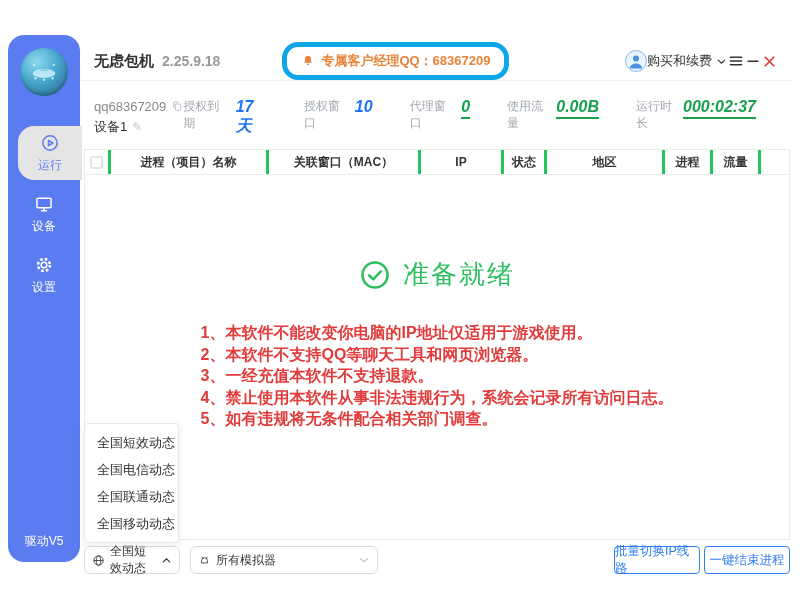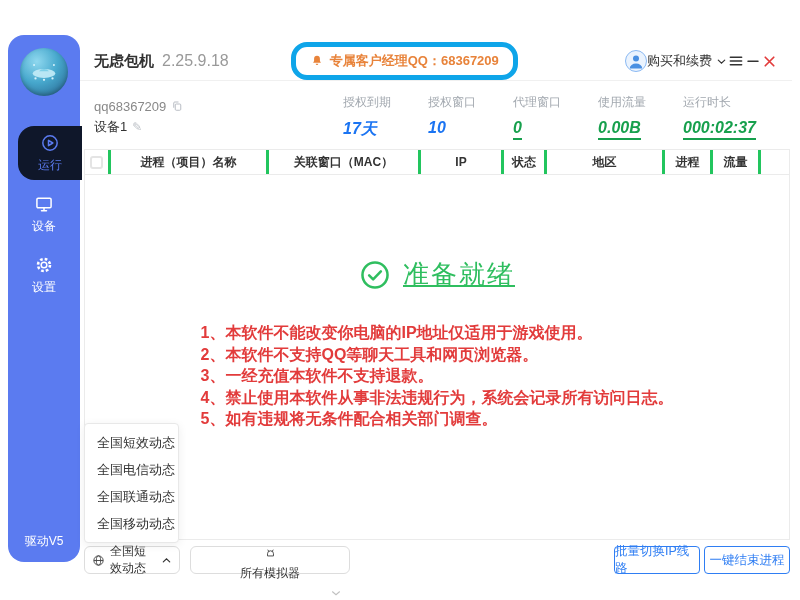--- a/index.html
+++ b/index.html
@@ -25,38 +25,38 @@
     display:flex; align-items:center; justify-content:center;
     box-shadow: inset 0 -2px 4px rgba(0,0,0,.25);
   }
   .nav { margin-top:30px; display:flex; flex-direction:column; }
   .nav-item {
     height:54px; margin-bottom:7px;
     display:flex; flex-direction:column; align-items:center; justify-content:center; gap:4px;
     color:#fff; font-size:12px; cursor:pointer;
   }
   .nav-item.active {
-    background:#0f172a; color:#5b7bf0;
+    background:#e5e5e5; color:#5b7bf0;
     border-radius:16px 0 0 16px;
     margin-left:10px; margin-right:-2px;
   }
   .drv {
     position:absolute; bottom:12px; width:100%;
     text-align:center; color:#fff; font-size:12px;
   }
 
   
   .main { position:absolute; left:80px; top:42px; width:712px; height:532px; }
 
   .topbar {
     height:39px; display:flex; align-items:center;
     padding:0 14px; border-bottom:1px solid #f0f0f0;
   }
   .app-title { font-size:15px; font-weight:bold; color:#333; }
-  .app-version { font-size:16px; color:#999; margin-left:8px; }
+  .app-version { font-size:14px; color:#999; margin-left:8px;font-weight:bold; }
   .qq-box {
     margin-left:62px; display:flex; align-items:center; gap:6px;
     border:5px solid #0ea5e9; border-radius:16px; padding:5px 14px;
     color:#e8833a; font-size:13px; font-weight:bold;
   }
   .top-right { margin-left:auto; display:flex; align-items:center; }
   .avatar {
     width:22px; height:22px; border-radius:50%;
     background:#eaf3fe; border:1px solid #8ab9f3; overflow:hidden;
   }
@@ -64,21 +64,21 @@
   .winbtn { cursor:pointer; display:flex; align-items:center; }
 
   
   .statbar { display:flex; align-items:center; padding:10px 14px 4px; height:66px; }
   .acct { display:flex; flex-direction:column; gap:4px; }
   .acct-row { display:flex; align-items:center; gap:5px; font-size:13px; }
   .acct-id { color:#888; }
   .acct-dev { color:#333; }
   .pencil { color:#bcc0c6; font-size:12px; }
   .stats { display:flex; gap:37px; margin-left:auto; padding-right:22px; }
-  .stat { display:flex; flex-direction:column; gap:8px; }
+  .stat { display:flex; flex-direction:row; gap:8px; }
   .stat-label { font-size:12px; color:#a2a8af; }
   .stat-value { font-size:16px; font-weight:bold;font-style:italic; }
   .v-blue  { color:#1b74f2; }
   .v-green { color:#17a04d; border-bottom:2px solid #17a04d; align-self:flex-start; padding-bottom:1px; cursor:pointer; }
 
   
   .table {
     position:absolute; left:4px; right:2px; top:107px; bottom:34px;
     border:1px solid #ebebeb;
   }
@@ -88,21 +88,21 @@
     font-size:12px; font-weight:bold; color:#333;
     border-right:3px solid #22c55e; flex-shrink:0;
   }
   .th:last-child { border-right:none; }
   .checkbox {
     width:13px; height:13px; border:2px solid #e4e4e4; border-radius:3px; background:#fff; cursor:pointer;
   }
 
   .ready {
     display:flex; align-items:center; justify-content:center; gap:12px;
-    margin-top:82px; color:#2fbe5f; font-size:26px; letter-spacing:2px; font-weight:500;text-decoration:underline;
+    margin-top:82px; color:#2fbe5f; font-size:26px; letter-spacing:2px; font-weight:500;
   }
   .warnings {
     width:fit-content; margin:30px auto 0;
     color:#e23b3b; font-size:16px; font-weight:600; line-height:21.5px;
   }
 
   
   .popup {
     position:absolute; left:4px; bottom:31px; width:95px; z-index:3;
     background:#fff; border:1px solid #e8e8e8; border-radius:4px;
@@ -111,21 +111,21 @@
   .popup-item { height:27px; line-height:27px; padding-left:12px; font-size:13px; color:#333; cursor:pointer; }
 
   
   .bottombar { position:absolute; left:4px; right:2px; bottom:0; height:28px; display:flex; align-items:center; }
   .select {
     height:28px; display:flex; align-items:center; gap:5px;
     border:1px solid #ddd; border-radius:6px; background:#fff;
     font-size:12px; color:#333; padding:0 7px; cursor:pointer;
   }
   .sel-line { width:96px; }
-  .sel-emu  { width:160px; margin-left:10px;flex-direction:column; }
+  .sel-emu  { width:188px; margin-left:10px; }
   .sel-emu .chev { margin-left:auto; }
   .spacer { flex:1; }
   .btn {
     width:86px; height:28px; display:flex; align-items:center; justify-content:center;
     border:1px solid #2f7ef3; border-radius:4px; color:#2f7ef3;
     background:#fff; font-size:12.5px; cursor:pointer;
   }
   .btn + .btn { margin-left:4px; }
 </style>
 </head>

